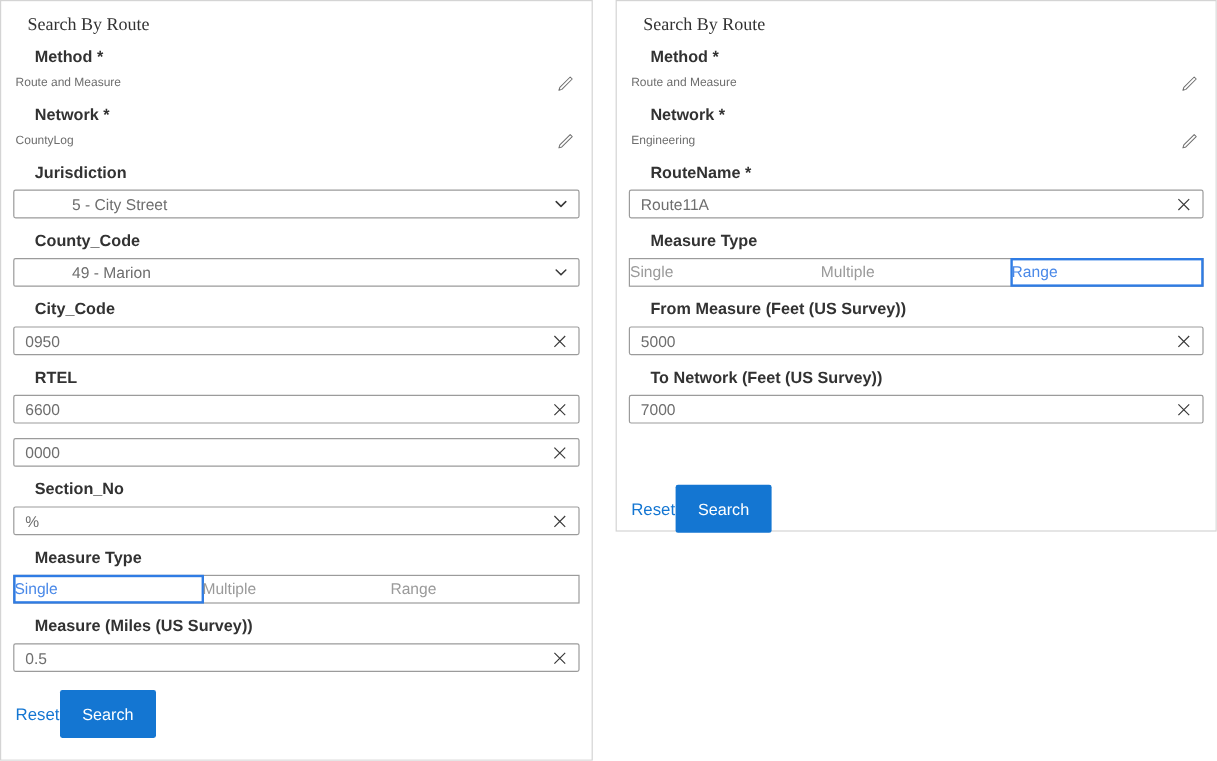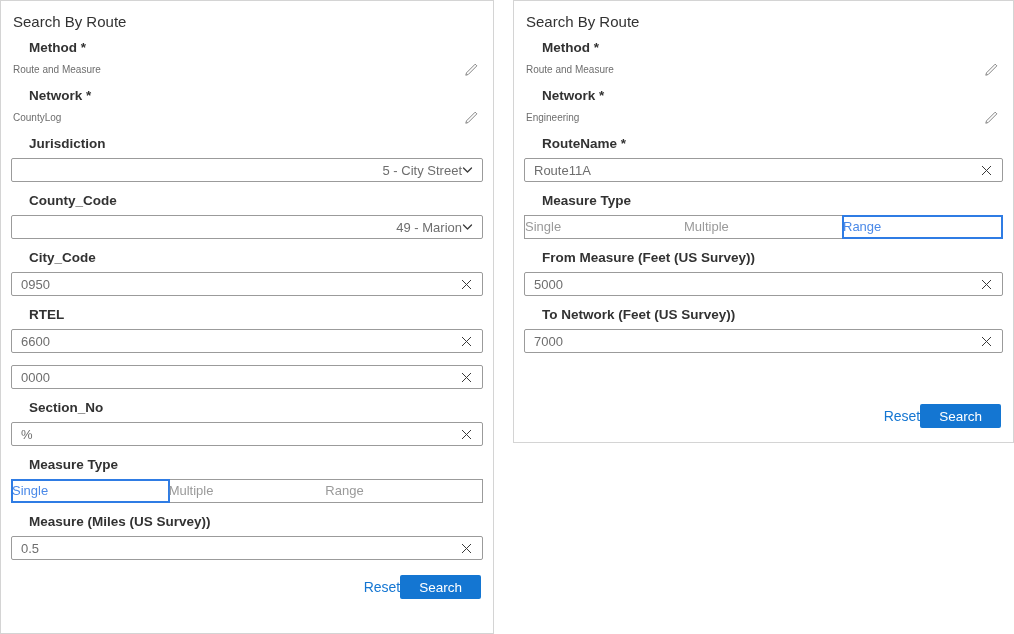--- a/index.html
+++ b/index.html
@@ -1,41 +1,41 @@
 <!DOCTYPE html>
 <html style="--accent-blue: #1476d2; --selected-segment-border: #2f7ce4; --selected-segment-text: #4a89e8; --muted-segment-text: #9a9a9a; --panel-border: #d4d4d4; --control-border: #9b9b9b; --label-text: #323232; --value-text: #6e6e6e;"><head>
 <meta charset="utf-8">
 <style>
   html,body{margin:0;padding:0;background:#ffffff;}
   body{font-family:"Liberation Sans","DejaVu Sans",sans-serif;width:1014px;height:634px;overflow:hidden;}
   .stage{position:relative;width:1014px;height:634px;background:#fff;}
   .panel{position:absolute;top:0;background:#fff;border:1px solid var(--panel-border,#d4d4d4);box-sizing:border-box;padding:0 10px;}
   .panel-left{left:0;width:494px;height:634px;}
   .panel-right{left:513px;width:501px;height:443px;}
-  .panel-title{font-size:15px;font-weight:400;color:var(--label-text,#323232);margin:13px 2px 0;line-height:15px;}
+  .panel-title{font-size:15px;font-weight:400;color:var(--label-text,#323232);margin:13px 12px 0;line-height:15px;font-family:Liberation Serif, serif;}
   .field{margin-top:12px;}
   .field-label{font-size:13.5px;font-weight:600;color:var(--label-text,#323232);line-height:14px;margin:0 18px;}
   .static-row{display:flex;justify-content:space-between;align-items:center;margin:7px 2px 0;height:15px;padding-right:2px;}
   .static-value{font-size:10px;color:var(--value-text,#6e6e6e);line-height:15px;text-align:center;}
   .icon-btn{background:none;border:none;padding:0;margin:0;cursor:pointer;display:flex;align-items:center;color:var(--value-text,#6e6e6e);}
   .box{margin-top:7px;height:24px;border:1px solid var(--control-border,#9b9b9b);border-radius:2px;background:#fff;display:flex;align-items:center;padding:0 9px;box-sizing:border-box;}
-  .select-box{justify-content:flex-end;cursor:pointer;padding-left:48px;}
+  .select-box{justify-content:space-between;cursor:pointer;padding-left:48px;}
   .box-text{font-size:13px;color:var(--value-text,#6e6e6e);}
   .text-box input{flex:1;border:none;outline:none;background:transparent;font-family:inherit;font-size:13px;color:var(--value-text,#6e6e6e);padding:0;min-width:0;}
   .clear-btn{background:none;border:none;padding:0;margin:0 0 0 6px;cursor:pointer;display:flex;align-items:center;color:#3a3a3a;}
   .chev{color:#3a3a3a;flex:0 0 auto;}
   .segmented{margin-top:7px;height:24px;border:1px solid var(--control-border,#9b9b9b);display:flex;box-sizing:border-box;background:#fff;}
   .seg{flex:1;font-size:13px;color:var(--muted-segment-text,#9a9a9a);line-height:22px;cursor:pointer;position:relative;}
   .seg.selected{color:var(--selected-segment-text,#4a89e8);}
   .seg.selected::after{content:"";position:absolute;top:-1px;left:-1px;right:-1px;bottom:-1px;border:2px solid var(--selected-segment-border,#2f7ce4);pointer-events:none;}
-  .footer{display:flex;justify-content:flex-end;align-items:center;margin:0 2px;}
+  .footer{display:flex;justify-content:flex-start;align-items:center;margin:0 2px;}
   .footer-left{margin-top:15px;}
   .footer-right{margin-top:51px;}
   .reset-link{font-size:14px;color:var(--accent-blue,#1476d2);text-decoration:none;cursor:pointer;}
-  .search-btn{background:var(--accent-blue,#1476d2);color:#ffffff;border:none;border-radius:2px;height:24px;padding:0 19px;font-size:13.5px;font-family:inherit;cursor:pointer;}
+  .search-btn{background:var(--accent-blue,#1476d2);color:#ffffff;border:none;border-radius:2px;height:40px;padding:0 19px;font-size:13.5px;font-family:inherit;cursor:pointer;}
 </style>
 </head>
 <body>
 
 <div class="stage">
 
   <section class="panel panel-left">
     <h2 class="panel-title">Search By Route</h2>
 
     <div class="field">

